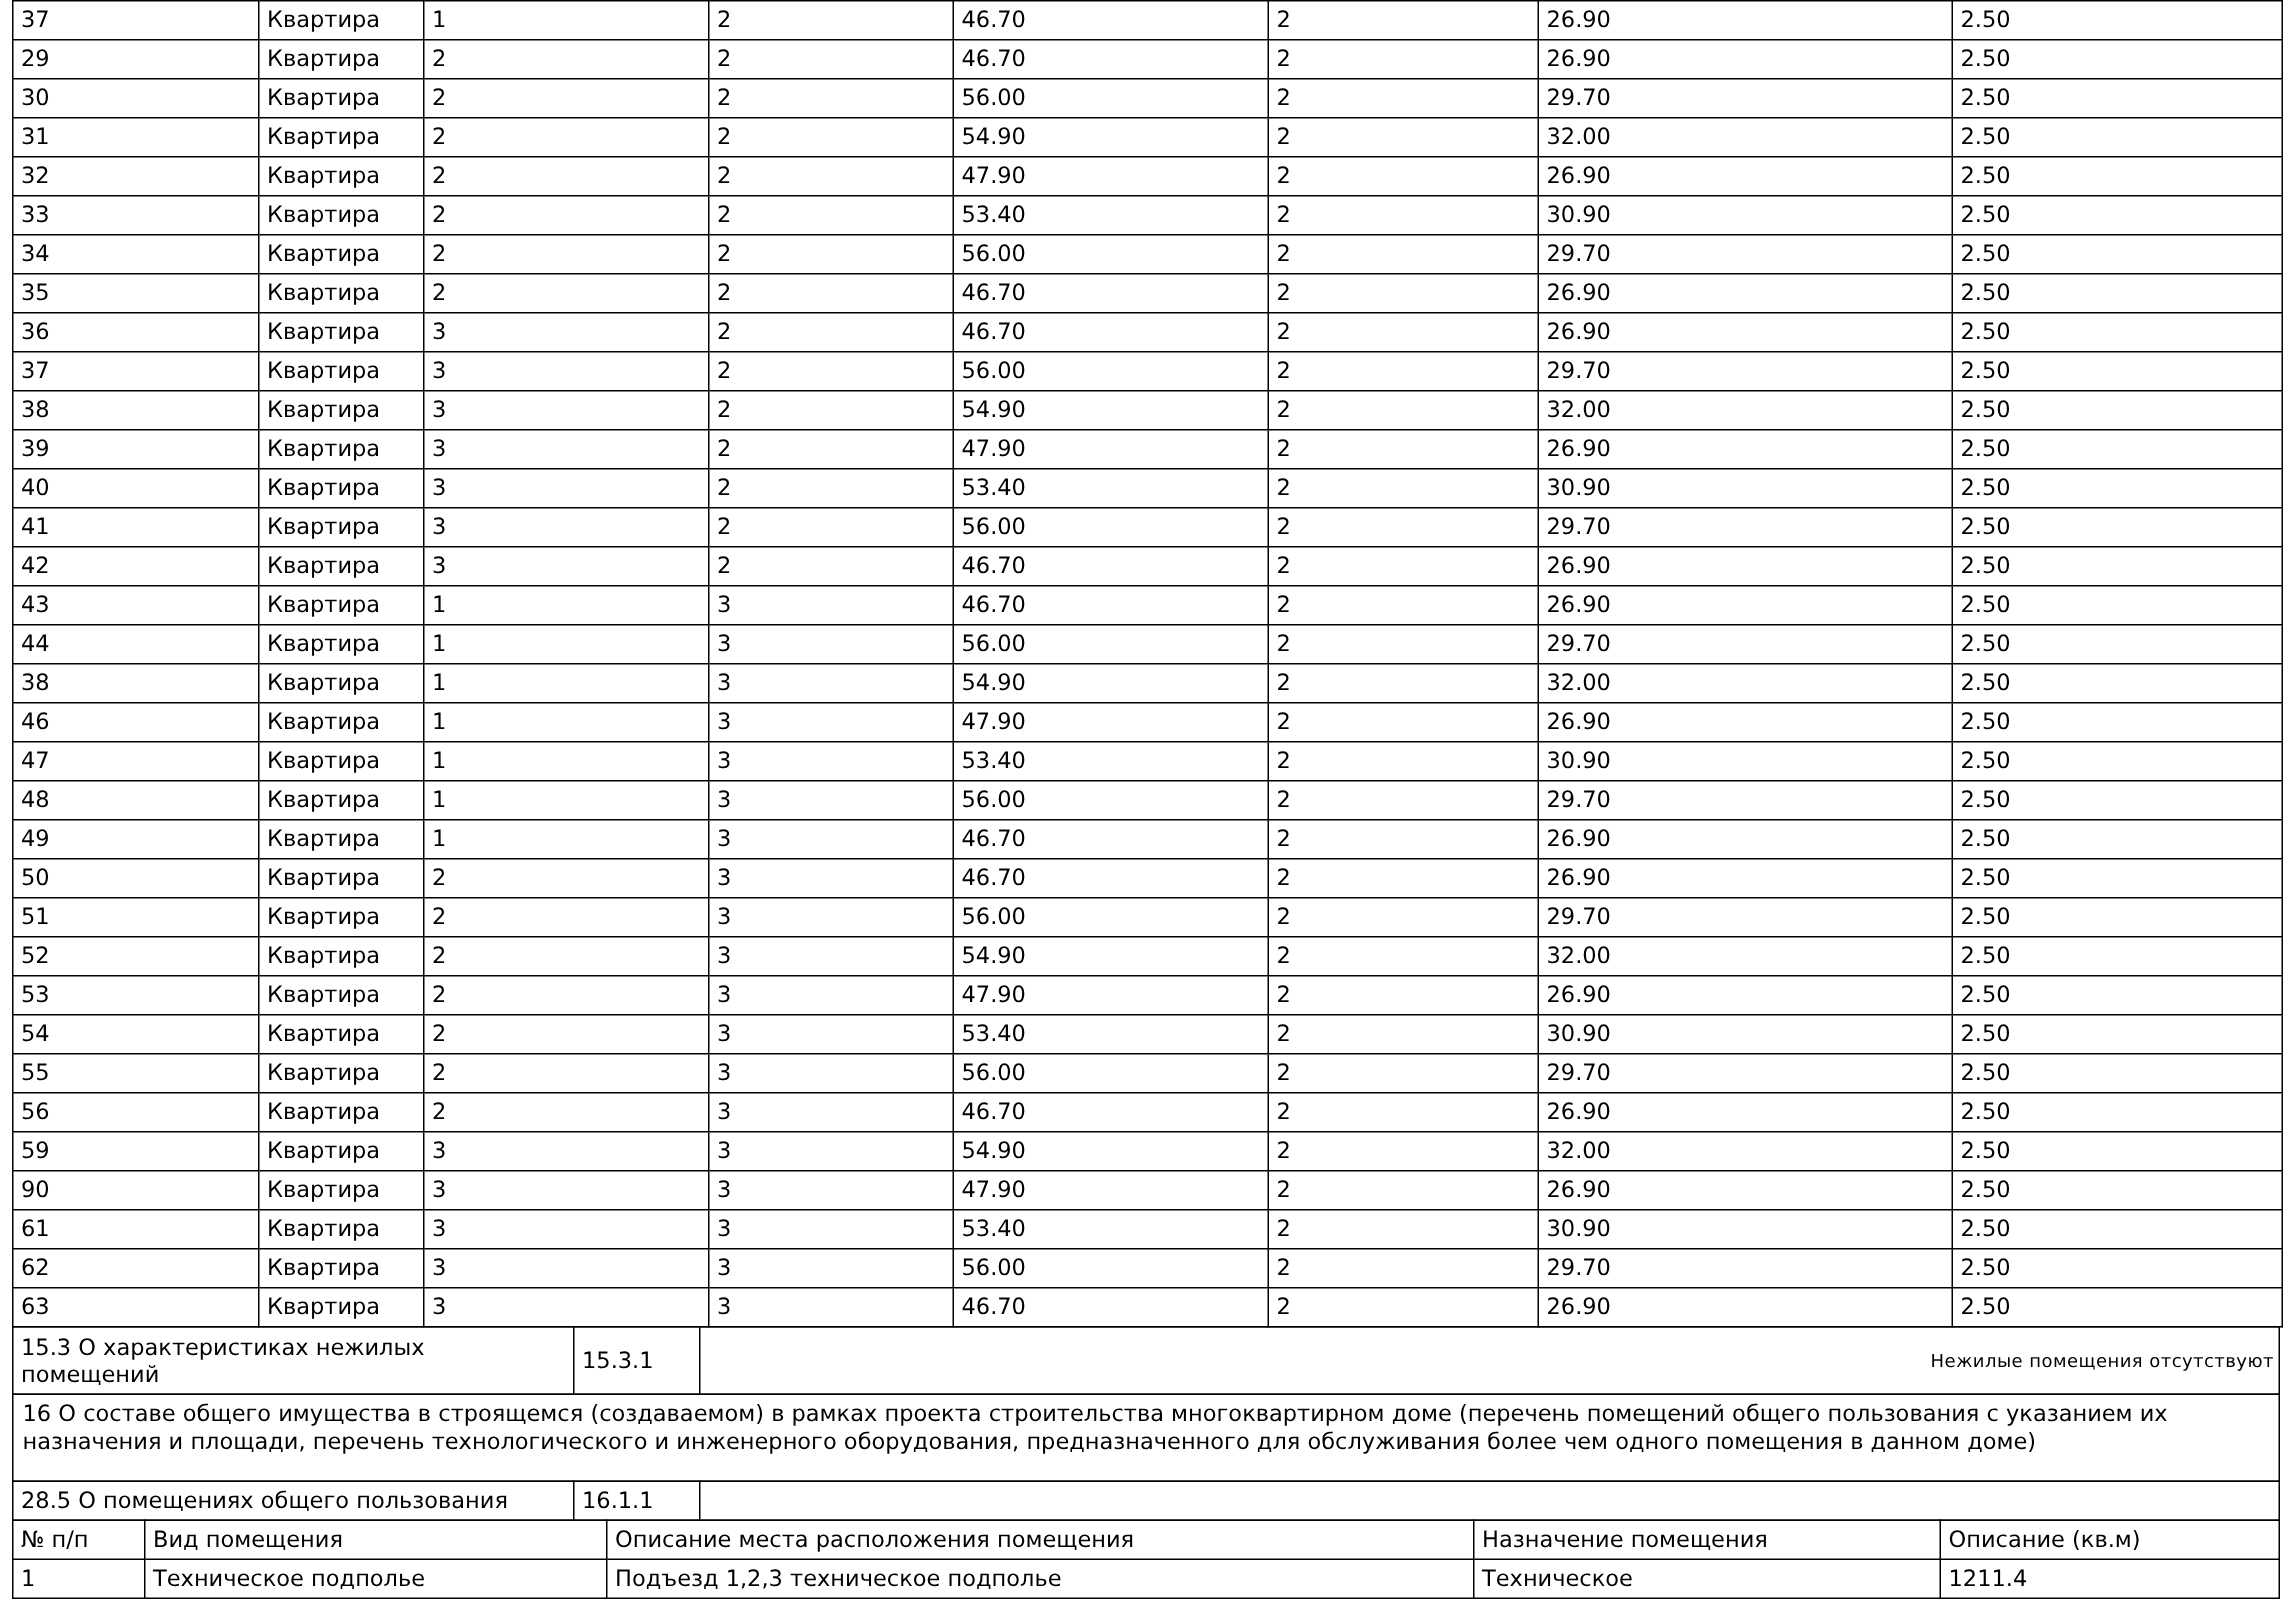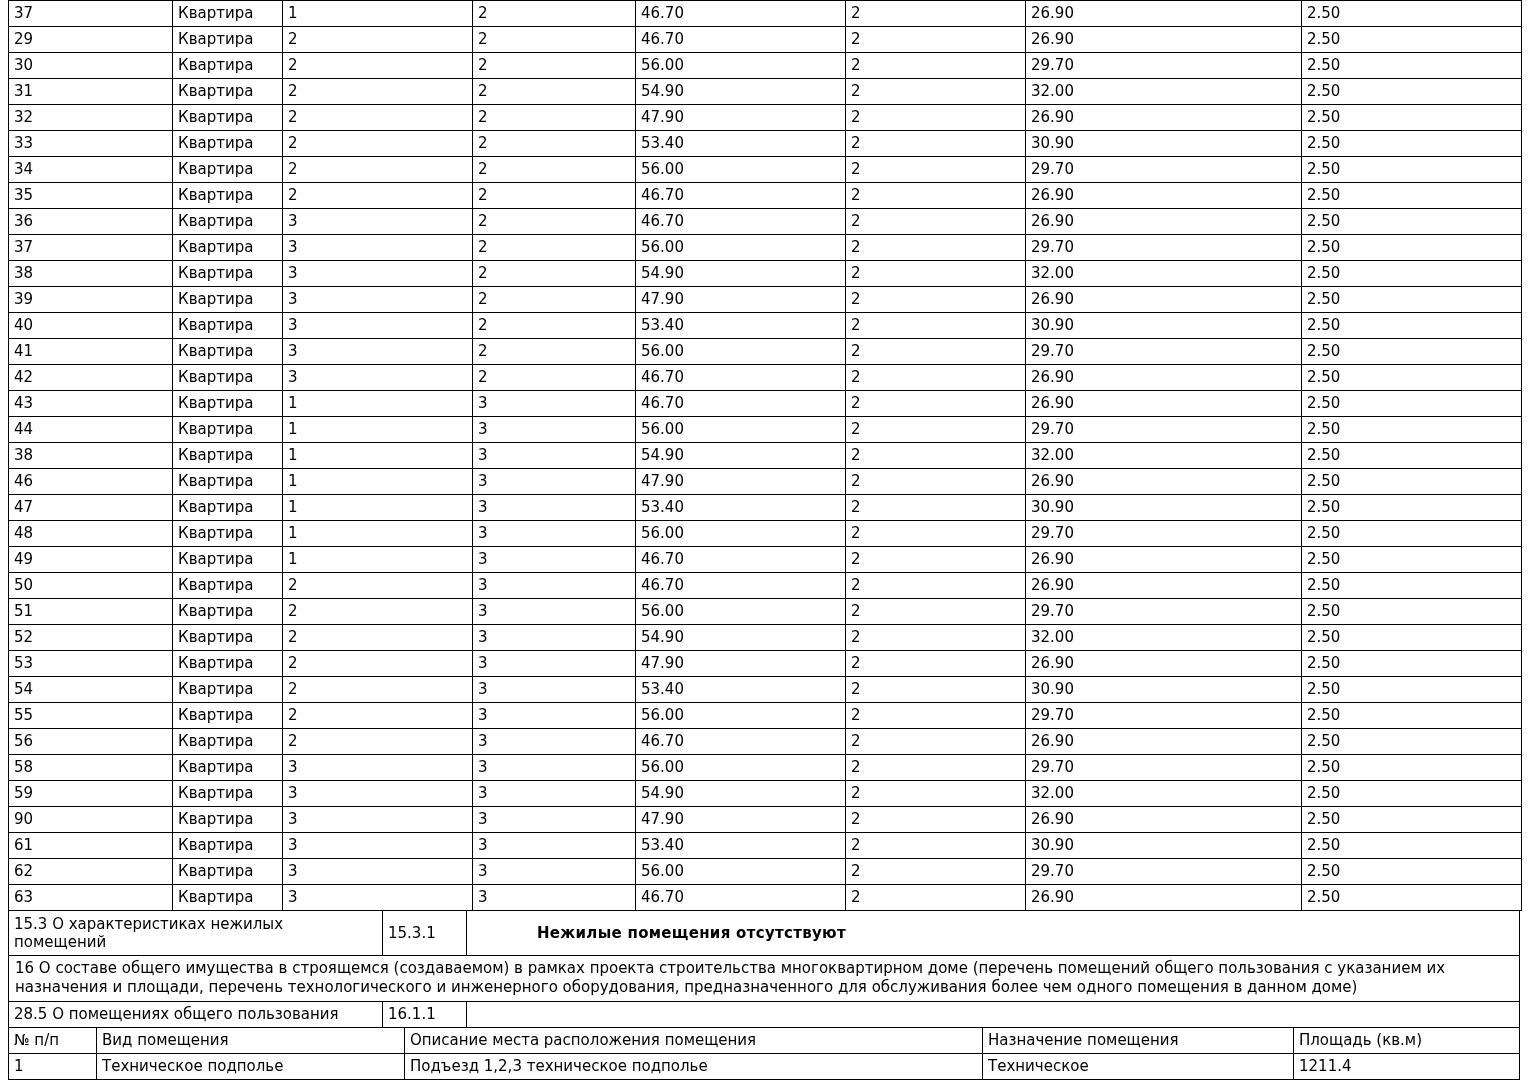--- a/index.html
+++ b/index.html
@@ -46,32 +46,33 @@
 
   .rows-table td { height: 17px; }
 
   .sect-table { margin-top: -1px; }
   .sect-title {
     font-size: 15px;
     line-height: 18px;
     white-space: normal;
   }
   .bold-center {
-    font-weight: bold;
-    font-size: 15px;
+    font-weight: normal;
+    font-size: 12px;
     letter-spacing: 0.3px;
+    text-align: right;
   }
   .wrap {
     white-space: normal;
   }
   .para {
     font-size: 15px;
     line-height: 19px;
     white-space: normal;
-    padding: 3px 6px 4px 6px;
+    padding: 3px 6px 16px 6px;
   }
   .pad-left { padding-left: 6px; }
 </style>
 </head>
 <body>
 
 <div class="page">
 
   <table class="rows-table">
     <colgroup>
@@ -366,30 +367,20 @@
           <td>2.50</td>
         </tr>
         <tr>
           <td>56</td>
           <td>Квартира</td>
           <td>2</td>
           <td>3</td>
           <td>46.70</td>
           <td>2</td>
           <td>26.90</td>
-          <td>2.50</td>
-        </tr>
-        <tr>
-          <td>58</td>
-          <td>Квартира</td>
-          <td>3</td>
-          <td>3</td>
-          <td>56.00</td>
-          <td>2</td>
-          <td>29.70</td>
           <td>2.50</td>
         </tr>
         <tr>
           <td>59</td>
           <td>Квартира</td>
           <td>3</td>
           <td>3</td>
           <td>54.90</td>
           <td>2</td>
           <td>32.00</td>
@@ -486,21 +477,21 @@
         <col style="width:578px">
       <col style="width:311px">
         <col style="width:226px">
     </colgroup>
     <tbody id="common-head">
         <tr>
           <td>№ п/п</td>
           <td>Вид помещения</td>
           <td>Описание места расположения помещения</td>
           <td>Назначение помещения</td>
-          <td>Площадь (кв.м)</td>
+          <td>Описание (кв.м)</td>
         </tr>
       </tbody>
     <tbody id="common-rows">
         <tr>
           <td>1</td>
           <td>Техническое подполье</td>
           <td>Подъезд 1,2,3 техническое подполье</td>
           <td>Техническое</td>
           <td>1211.4</td>
         </tr>

